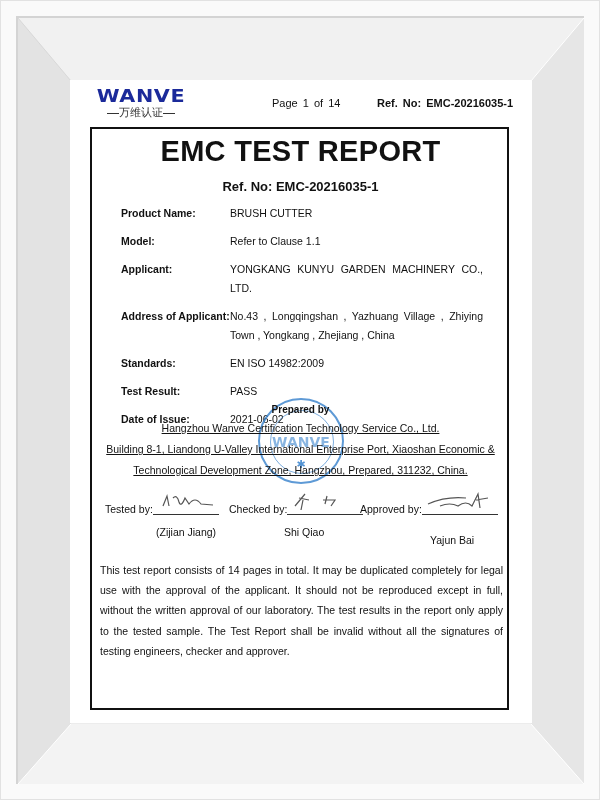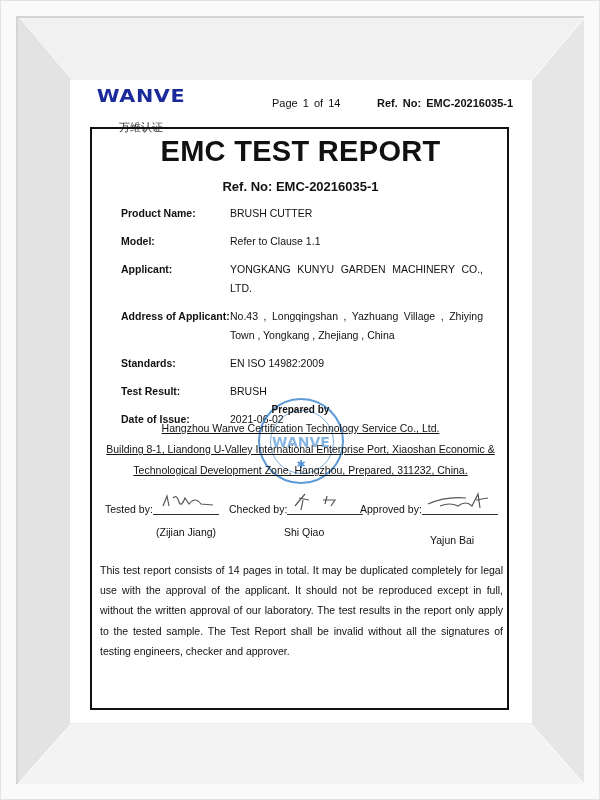--- a/index.html
+++ b/index.html
@@ -30,21 +30,21 @@
   .header-logo {
     position: absolute; left: 102px; top: 87px; width: 78px; height: 36px;
   }
   .logo-word {
     font-family: "DejaVu Sans", sans-serif; font-weight: bold;
     font-size: 18px; letter-spacing: 0.5px; color: #1b2a9a;
     line-height: 18px; text-align: center; transform: scaleX(1.15);
   }
   .logo-sub {
     font-size: 11px; color: #333; text-align: center; line-height: 12px;
-    margin-top: 16px; white-space: nowrap;
+    margin-top: 1px; white-space: nowrap;
   }
   .logo-sub .dash { display: inline-block; width: 12px; height: 1px; background: #333; vertical-align: middle; }
   .page-num {
     position: absolute; left: 272px; top: 97px;
     font-size: 11px; font-weight: normal; color: #111; word-spacing: 2px;
   }
   .ref-head {
     position: absolute; left: 377px; top: 97px;
     font-size: 11px; font-weight: bold; color: #111; word-spacing: 2px;
   }
@@ -150,21 +150,21 @@
   <div class="field-row">
     <div class="field-label">Address of Applicant:</div>
     <div class="field-value addr-value">No.43 , Longqingshan , Yazhuang Village , Zhiying Town , Yongkang , Zhejiang , China</div>
   </div>
   <div class="field-row">
     <div class="field-label">Standards:</div>
     <div class="field-value">EN ISO 14982:2009</div>
   </div>
   <div class="field-row">
     <div class="field-label">Test Result:</div>
-    <div class="field-value">BRUSH</div>
+    <div class="field-value">PASS</div>
   </div>
   <div class="field-row">
     <div class="field-label">Date of Issue:</div>
     <div class="field-value">2021-06-02</div>
   </div>
 </div>
 
 <div class="stamp">
   <div class="stamp-inner"></div>
   <div class="stamp-text">WANVE</div>

